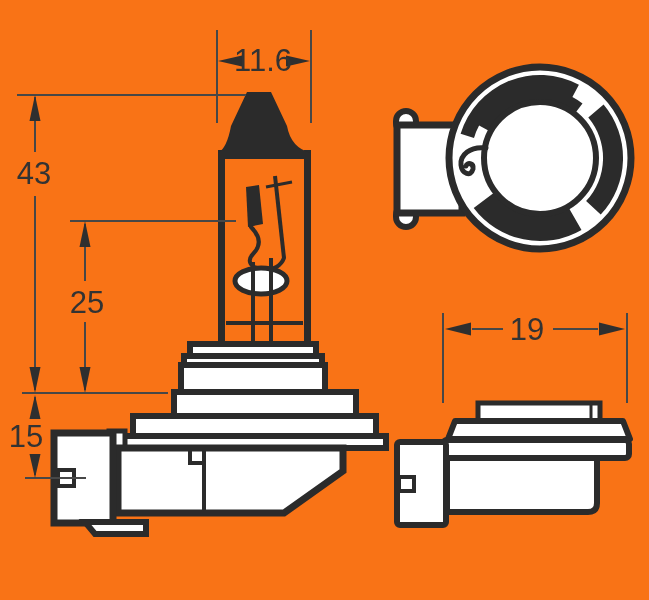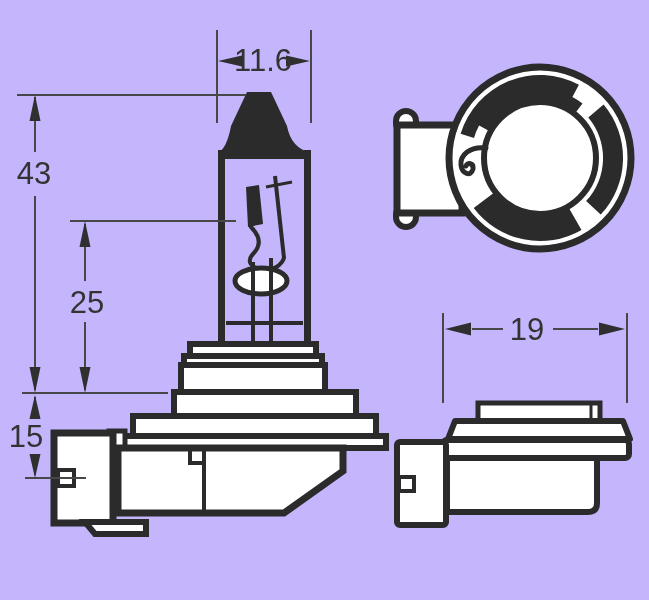--- a/index.html
+++ b/index.html
@@ -1,16 +1,16 @@
 <!DOCTYPE html>
 <html><head>
 <meta charset="utf-8">
 <style>
   html,body{margin:0;padding:0;background:#ffffff;}
-  .stage{position:relative;width:649px;height:600px;background:#c4b5fd;overflow:hidden;}
+  .stage{position:relative;width:649px;height:600px;background:#f97316;overflow:hidden;}
   svg{position:absolute;left:0;top:0;}
   .outline{fill:#ffffff;stroke:#2b2b2b;}
   .solid{fill:#2b2b2b;stroke:none;}
   .wire{fill:none;stroke:#2b2b2b;}
   .dimline{stroke:#474747;stroke-width:2;fill:none;}
   .arrow{fill:#2f2f2f;stroke:none;}
   .dimtext{font-family:"Liberation Sans","DejaVu Sans",sans-serif;
            font-size:31px;fill:#333333;text-anchor:middle;}
 </style>
 </head>

